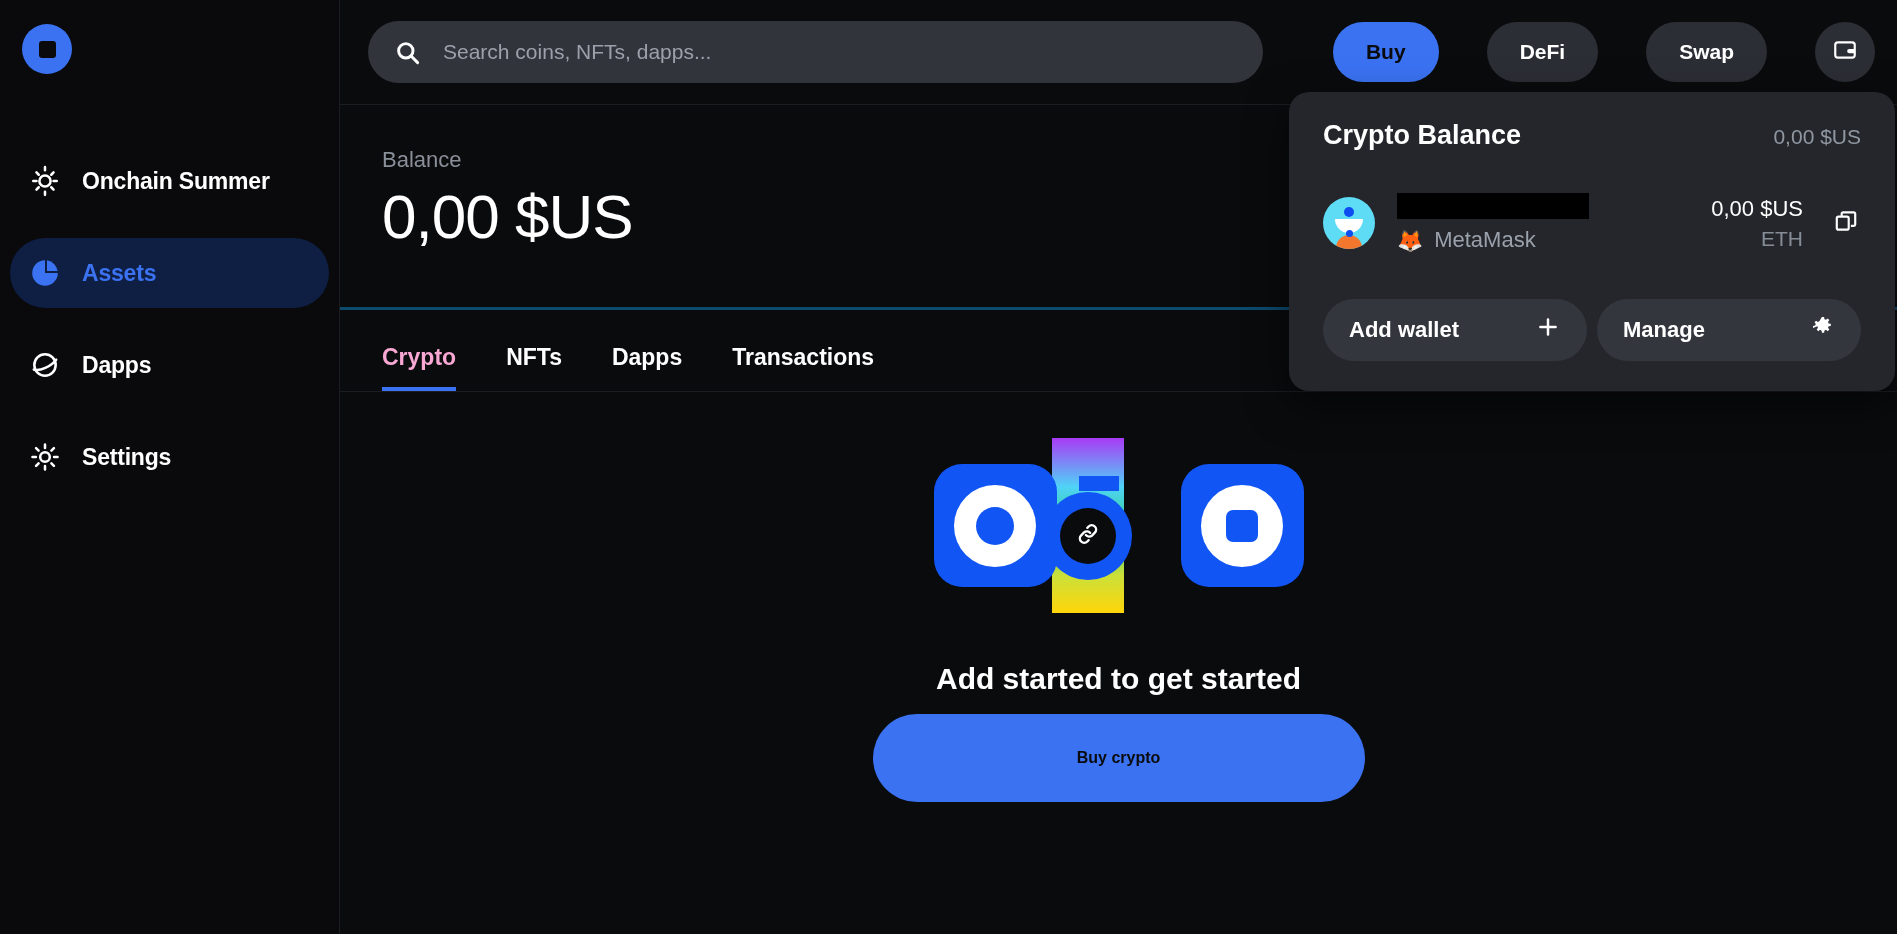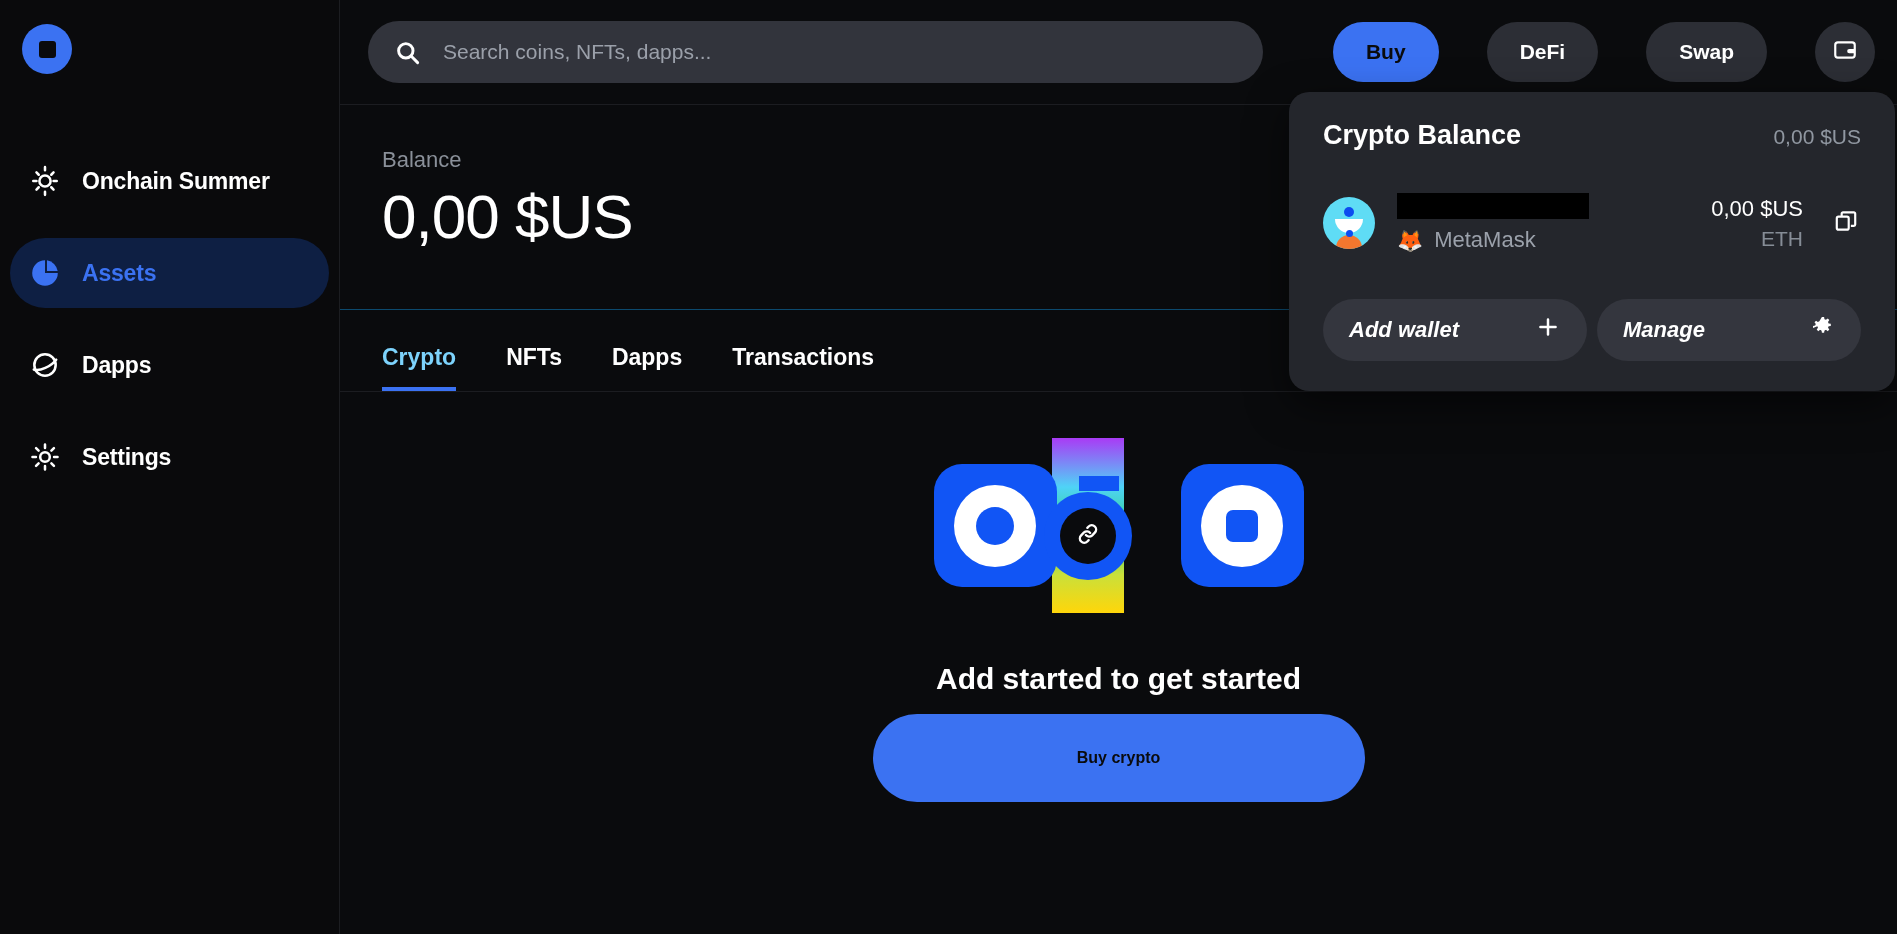--- a/index.html
+++ b/index.html
@@ -80,37 +80,37 @@
     font-size: 21px; font-weight: 700;
     background: #2c2e35; color: #ffffff;
     cursor: pointer; white-space: nowrap;
   }
   .act.primary { background: #3b72f2; color: #0a0b0d; }
   .act.icon-only {
     width: 60px; padding: 0; border-radius: 50%;
   }
 
   
-  .balance-box { padding: 42px 0 0 42px; height: 205px; border-bottom: 1px solid #0c4a6e; }
+  .balance-box { padding: 42px 0 0 42px; height: 205px; border-bottom: 3px solid #0c4a6e; }
   .balance-label { font-size: 22px; color: #8a9099; font-weight: 500; margin-bottom: 8px; }
   .balance-value { font-size: 62px; color: #ffffff; font-weight: 400; letter-spacing: -1px; }
 
   
   .tabs {
     display: flex; align-items: flex-end;
     height: 82px; padding-left: 42px;
     border-bottom: 1px solid #1c1d21;
   }
   .tab {
     font-size: 23px; font-weight: 700; color: #ffffff;
     padding-bottom: 16px; margin-right: 50px;
     border-bottom: 4px solid transparent;
     cursor: pointer;
   }
-  .tab.active { color: #7dd3fc; border-bottom-color: #3b72f2; }
+  .tab.active { color: #f9a8d4; border-bottom-color: #3b72f2; }
 
   
   .empty {
     display: flex; flex-direction: column; align-items: center;
     padding-top: 46px;
   }
   .art { position: relative; width: 370px; height: 190px; margin-bottom: 34px; }
   .art .grad {
     position: absolute; left: 118px; top: 0; width: 72px; height: 175px;
     background: linear-gradient(180deg,#a93bf5 0%,#4fd3f7 28%,#2fd27a 55%,#c9e03a 78%,#ffd60a 100%);
@@ -175,21 +175,21 @@
 
   .wallet-mid { flex: 1; }
   .redact { width: 192px; height: 26px; background: #000000; margin-bottom: 8px; }
   .wallet-name { display: flex; align-items: center; font-size: 22px; color: #9ba1ab; }
   .fox { margin-right: 11px; font-size: 21px; line-height: 1; }
   .wallet-right { text-align: right; margin-right: 28px; }
   .wallet-amt { font-size: 22px; color: #ffffff; margin-bottom: 5px; }
   .wallet-sym { font-size: 21px; color: #868d97; }
   .copy-btn { width: 30px; display: flex; align-items: center; justify-content: center; cursor: pointer; }
 
-  .panel-actions { display: flex; gap: 10px; font-style: italic; }
+  .panel-actions { display: flex; gap: 10px; }
   .pbtn {
     flex: 1; height: 62px; border-radius: 32px;
     background: #34363e;
     display: flex; align-items: center; justify-content: space-between;
     padding: 0 26px;
     font-size: 22px; font-weight: 700; color: #ffffff;
     cursor: pointer;
   }
 </style>
 </head>

